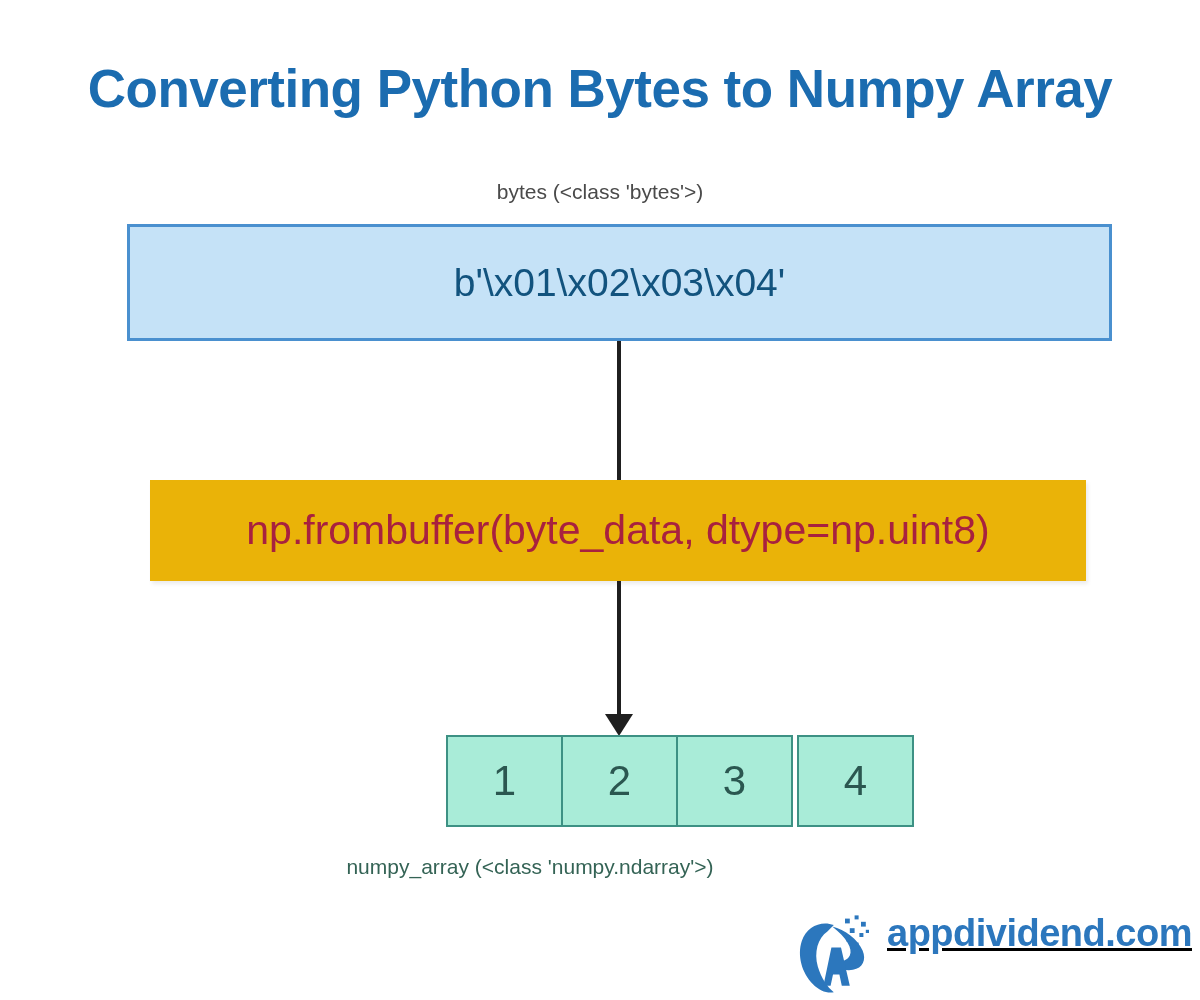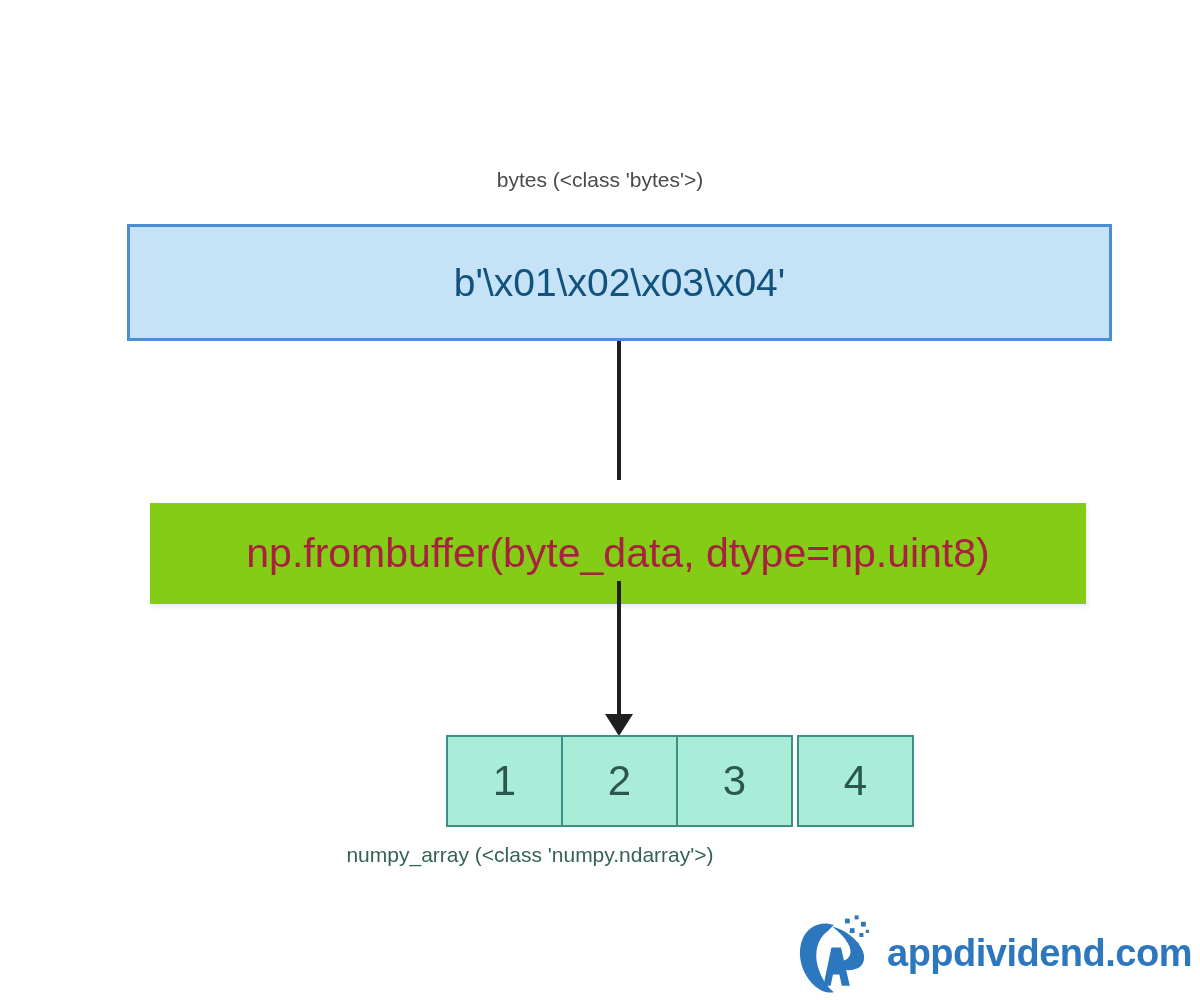--- a/index.html
+++ b/index.html
@@ -32,20 +32,21 @@
     letter-spacing: -0.5px;
     white-space: nowrap;
   }
 
   
   .caption {
     position: absolute;
     text-align: center;
     font-size: 21px;
     white-space: nowrap;
+    margin-top: 12px;
   }
   .caption-top {
     top: 168px;
     left: 0;
     width: 1200px;
     color: #4a4a4a;
   }
   .caption-bottom {
     top: 843px;
     left: 0;
@@ -70,24 +71,24 @@
   .bytes-text {
     font-size: 39px;
     color: #12537e;
     white-space: nowrap;
   }
 
   
   .func-box {
     position: absolute;
     left: 150px;
-    top: 503px;
+    top: 480px;
     width: 936px;
     height: 101px;
-    background: #84cc16;
+    background: #eab308;
     box-sizing: border-box;
     display: flex;
     align-items: center;
     justify-content: center;
     box-shadow: 2px 3px 4px rgba(0,0,0,0.08);
   }
   .func-text {
     font-size: 41px;
     color: #a8213f;
     white-space: nowrap;
@@ -143,41 +144,43 @@
   .cell.gapped {
     margin-left: 6px;
   }
 
   
   .logo {
     position: absolute;
     left: 797px;
     top: 912px;
     display: flex;
-    align-items: center;
+    align-items: flex-start;
     gap: 10px;
+    text-decoration: underline;
   }
   .logo-mark {
     width: 80px;
     height: 82px;
     flex: 0 0 auto;
   }
   .logo-text {
     font-size: 38px;
     font-weight: bold;
     color: #2c77bd;
     letter-spacing: -0.5px;
     white-space: nowrap;
   }
 </style>
 </head>
 <body>
 
 <div class="stage">
 
+  <div class="title">Converting Python Bytes to Numpy Array</div>
 
   <div class="caption caption-top">bytes (&lt;class 'bytes'&gt;)</div>
 
   <div class="bytes-box">
     <span class="bytes-text">b'\x01\x02\x03\x04'</span>
   </div>
 
   <div class="connector connector-1"></div>
 
   <div class="func-box">

